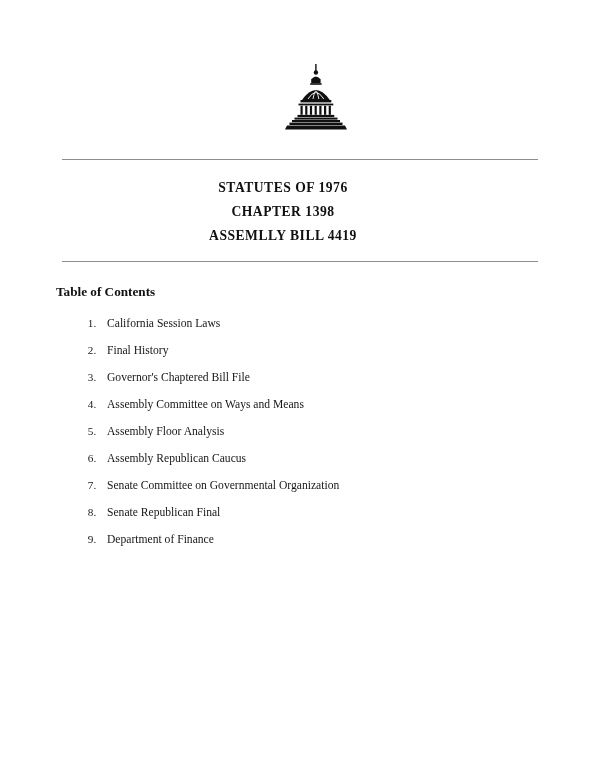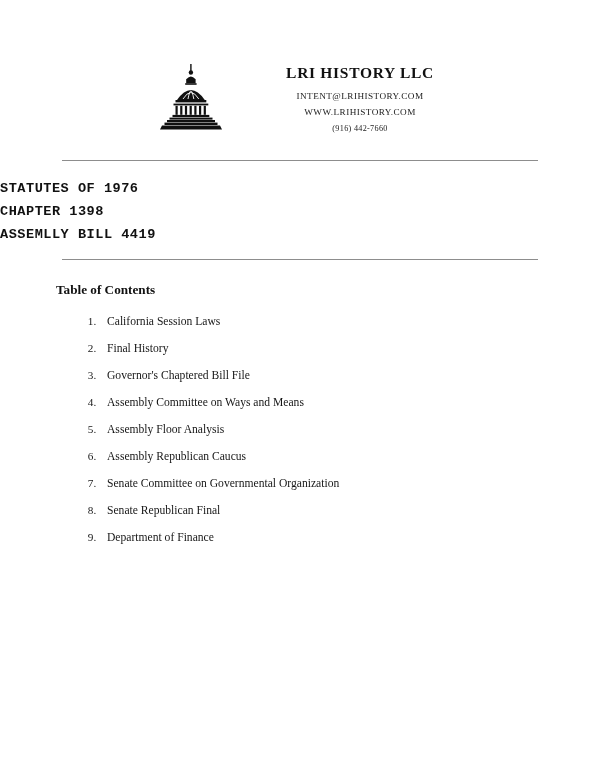--- a/index.html
+++ b/index.html
@@ -70,24 +70,23 @@
   .rule {
     height: 1px;
     background: #8d8d8d;
     margin: 0 62px;
   }
   .rule.top { margin-top: 27px; }
   .rule.bottom { margin-top: 17px; }
 
   
   .title-block {
-    text-align: left;
+    text-align: center;
     padding-right: 34px;
     padding-top: 20px;
-    font-family: Liberation Mono, monospace;
   }
   .title-line {
     font-size: 13.6px;
     font-weight: bold;
     letter-spacing: 0.5px;
     color: #111;
     margin-bottom: 8px;
   }
   .title-line:last-child { }
 
@@ -158,26 +157,20 @@
           </g>
           <rect x="17.5" y="52.9" width="36.8" height="2.2"></rect>
 
           <rect x="14.5" y="55.6" width="43" height="2"></rect>
           <rect x="12" y="58" width="48" height="2.2"></rect>
           <rect x="9.5" y="60.6" width="53" height="2.4"></rect>
           <path d="M7 63.4 h58 l2 4 h-62 z"></path>
         </g>
       </svg>
     </div>
-    <div class="org-block">
-      <div class="org-name">LRI HISTORY LLC</div>
-      <div class="org-line">INTENT@LRIHISTORY.COM</div>
-      <div class="org-line">WWW.LRIHISTORY.COM</div>
-      <div class="org-phone">(916) 442-7660</div>
-    </div>
   </div>
 
   <div class="rule top"></div>
 
   <div class="title-block">
     <div class="title-line">STATUTES OF 1976</div>
     <div class="title-line">CHAPTER  1398</div>
     <div class="title-line">ASSEMLLY BILL 4419</div>
   </div>
 

